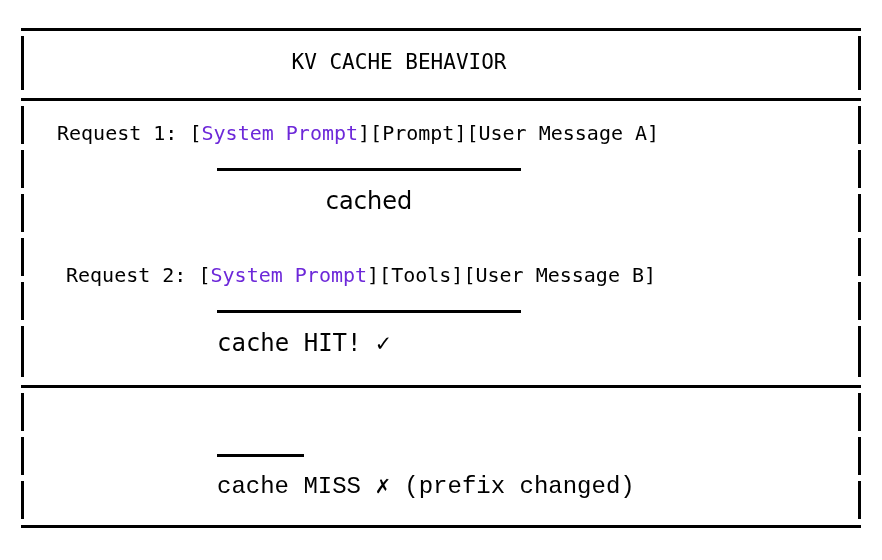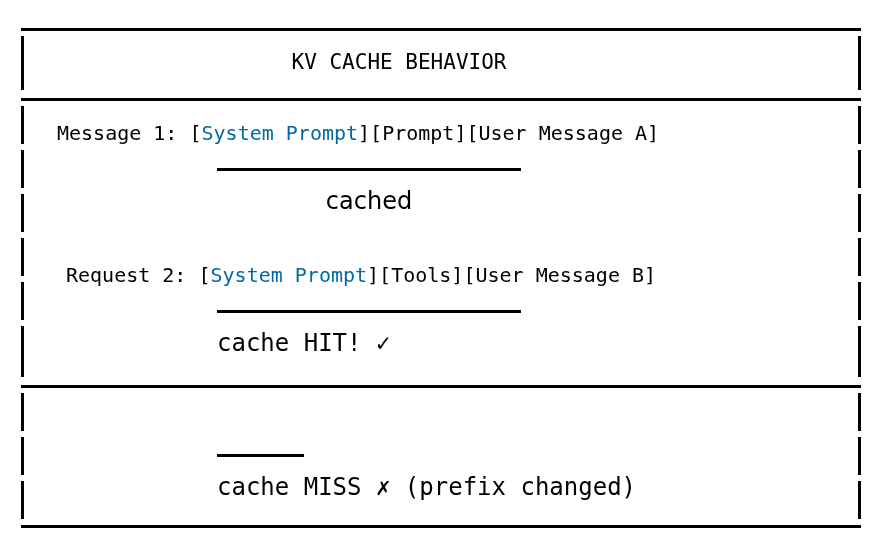--- a/index.html
+++ b/index.html
@@ -69,21 +69,21 @@
     position: absolute;
     white-space: pre;
     font-size: 20px;
     line-height: 26px;
   }
 
   .req-line  { left: 36px; }
   .note-line { font-size: 24px; }
 
   .red {
-    color: #0369a1;
+    color: #6d28d9;
   }
 
   
   .ubar {
     position: absolute;
     height: 3px;
     background: #000000;
   }
 
   .sans {
@@ -119,31 +119,31 @@
     <div class="vbar right" style="top:166px;height:38px;"></div>
     <div class="vbar right" style="top:210px;height:38px;"></div>
     <div class="vbar right" style="top:254px;height:38px;"></div>
     <div class="vbar right" style="top:298px;height:51px;"></div>
     <div class="vbar right" style="top:365px;height:38px;"></div>
     <div class="vbar right" style="top:409px;height:38px;"></div>
     <div class="vbar right" style="top:453px;height:38px;"></div>
 
     <div class="title">KV CACHE BEHAVIOR</div>
 
-    <div class="line req-line" style="top:92px;"><span>Message 1:</span><span> [</span><span class="red">System Prompt</span><span>][Prompt][User Message A]</span></div>
+    <div class="line req-line" style="top:92px;"><span>Request 1:</span><span> [</span><span class="red">System Prompt</span><span>][Prompt][User Message A]</span></div>
 
     <div class="ubar" style="left:196px; top:140px; width:304px;"></div>
 
     <div class="line note-line sans" style="left:196px; top:160px; width:304px; text-align:center;">cached</div>
 
     <div class="line req-line" style="top:234px;margin-left:9px;"><span>Request 2:</span><span> [</span><span class="red">System Prompt</span><span>][Tools][User Message B]</span></div>
 
     <div class="ubar" style="left:196px; top:282px; width:304px;"></div>
 
     <div class="line note-line" style="left:196px; top:302px; width:304px; text-align:left;">cache HIT! ✓</div>
 
 
     <div class="ubar" style="left:196px; top:426px; width:87px;"></div>
 
-    <div class="line note-line" style="left:196px; top:446px;">cache MISS ✗ (prefix changed)</div>
+    <div class="line note-line" style="left:196px; top:446px;font-family:Liberation Mono, monospace;">cache MISS ✗ (prefix changed)</div>
 
   </div>
 </div>
 
 </body></html>

